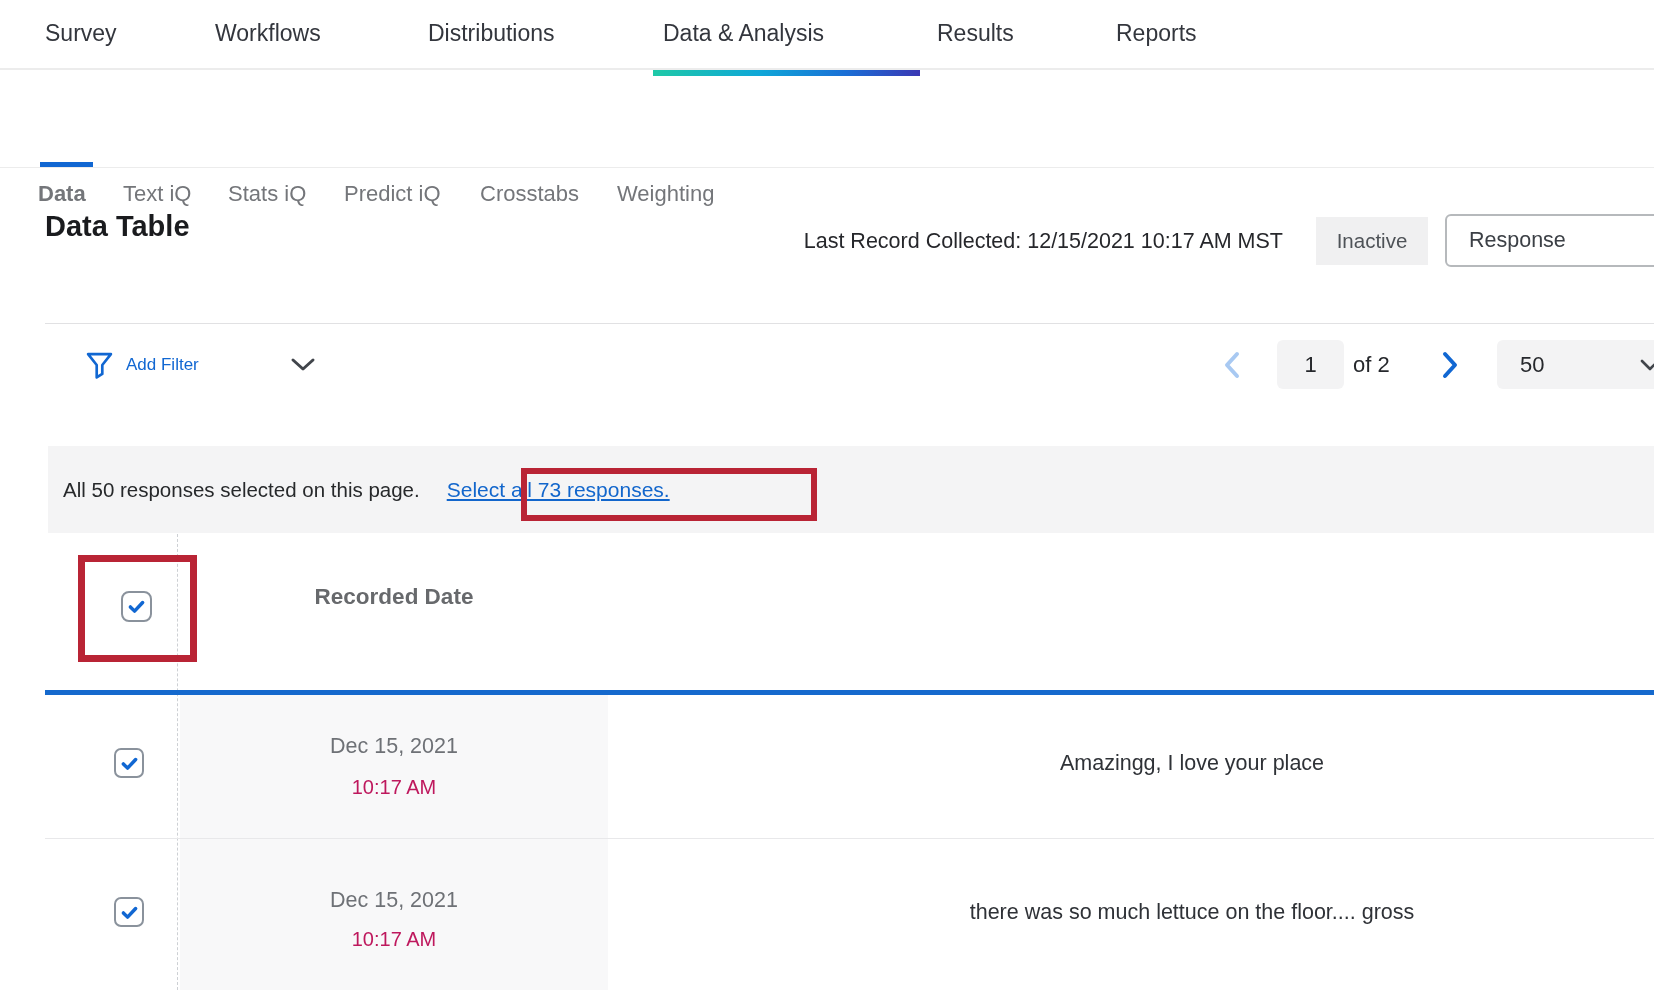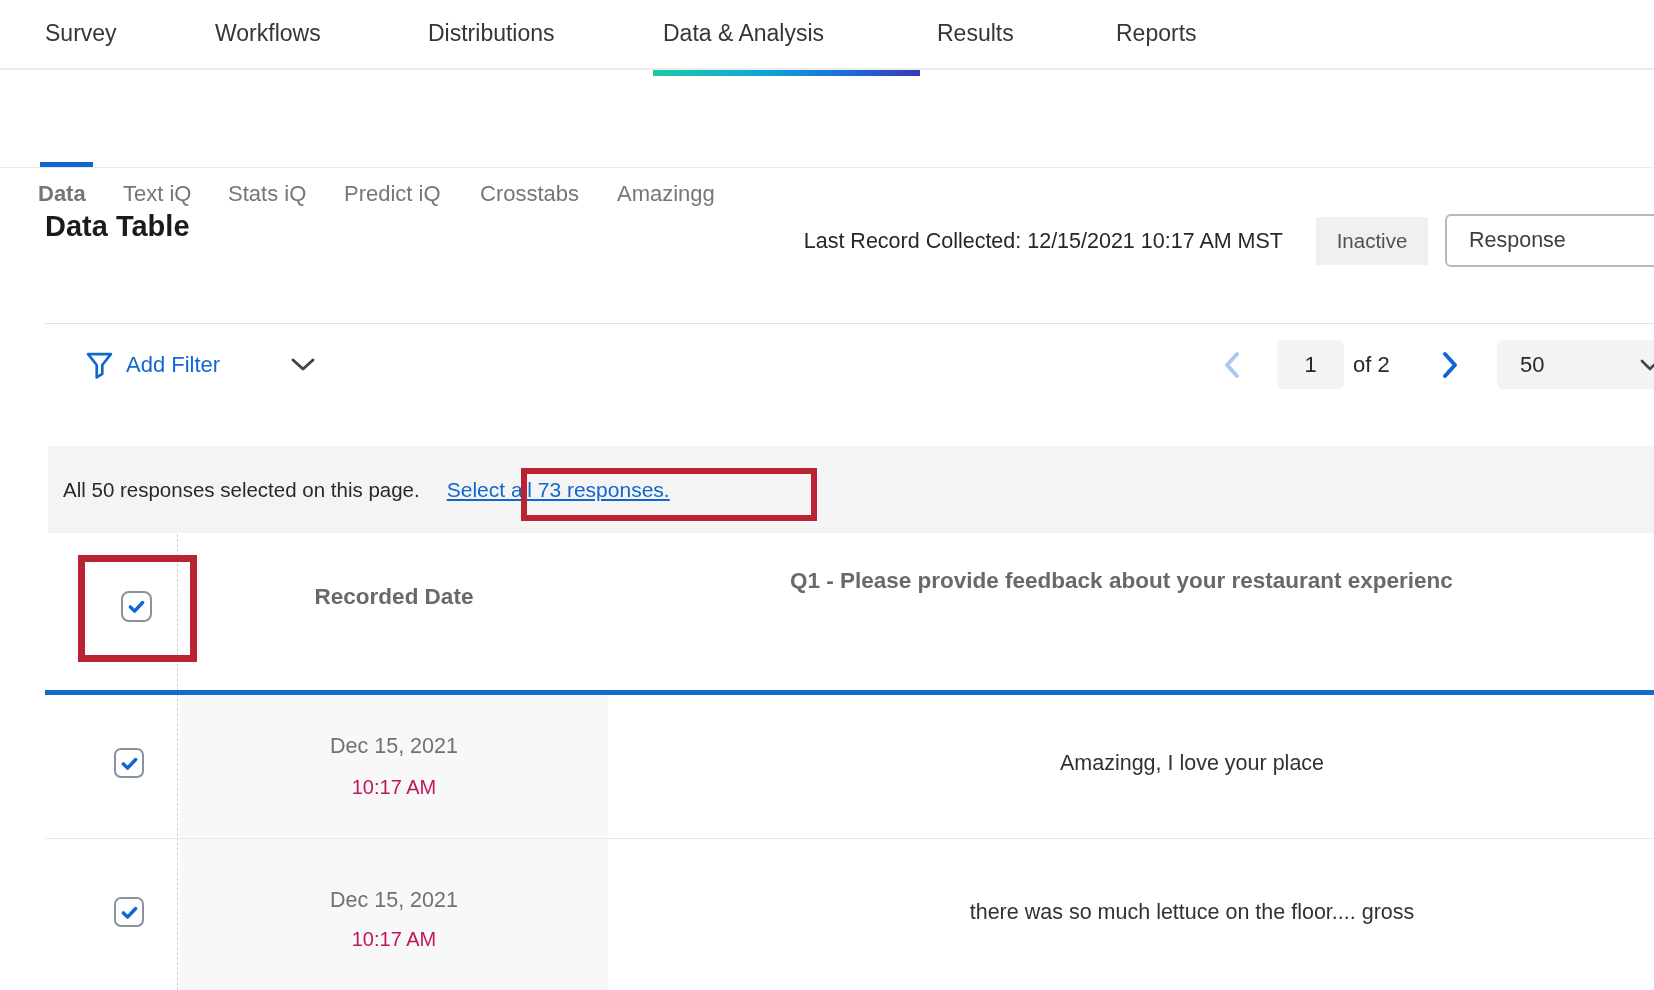--- a/index.html
+++ b/index.html
@@ -28,21 +28,21 @@
   .page-title { position:absolute; left:45px; top:210px; font-size:29px; font-weight:700; color:#1a1b1e; }
   .last-record { position:absolute; right:371px; top:241px; transform:translateY(-50%); font-size:21.5px; color:#26272b; white-space:nowrap; }
   .status-badge { position:absolute; left:1316px; top:217px; width:112px; height:48px; background:#f0f0f1; border-radius:0;
     font-size:20.5px; color:#4e5257; text-align:center; line-height:48px; }
   .responses-btn { position:absolute; left:1445px; top:214px; width:235px; height:53px; background:#fff;
     border:2px solid #b6b9bc; border-radius:6px; font-size:21.5px; color:#3c4046; line-height:49px; padding-left:22px; }
   .divider-1 { position:absolute; left:45px; top:323px; width:1609px; height:1px; background:#e1e1e3; }
   
   .add-filter { position:absolute; left:84px; top:347px; height:36px; display:flex; align-items:center; cursor:pointer; }
   .add-filter svg { display:block; }
-  .add-filter-label { margin-left:11px; font-size:22px; font-weight:500; color:#1167d2; white-space:nowrap; }
+  .add-filter-label { margin-left:11px; font-size:17px; font-weight:500; color:#1167d2; white-space:nowrap; }
   .filter-chevron { position:absolute; left:289px; top:356px; cursor:pointer; }
   .pg-prev { position:absolute; left:1222px; top:350px; cursor:default; }
   .pg-box { position:absolute; left:1277px; top:340px; width:67px; height:49px; background:#f3f3f4; border-radius:6px;
     font-size:22px; color:#26282c; text-align:center; line-height:49px; }
   .pg-of { position:absolute; left:1353px; top:365px; transform:translateY(-50%); font-size:22px; color:#26282c; white-space:nowrap; }
   .pg-next { position:absolute; left:1440px; top:350px; cursor:pointer; }
   .pg-size { position:absolute; left:1497px; top:340px; width:190px; height:49px; background:#f3f3f4; border-radius:6px; }
   .pg-size-label { position:absolute; left:23px; top:0; font-size:22px; color:#26282c; line-height:49px;text-align:center; }
   .pg-size-chevron { position:absolute; left:142px; top:18px; }
   
@@ -92,21 +92,21 @@
     <div class="tab t-reports">Reports</div>
   </div>
   <div class="grad-underline"></div>
 
   <div class="subnav">
     <div class="stab s-data">Data</div>
     <div class="stab s-textiq">Text iQ</div>
     <div class="stab s-statsiq">Stats iQ</div>
     <div class="stab s-predictiq">Predict iQ</div>
     <div class="stab s-crosstabs">Crosstabs</div>
-    <div class="stab s-weighting">Amazingg</div>
+    <div class="stab s-weighting">Weighting</div>
   </div>
   <div class="data-underline"></div>
   <div class="subnav-border"></div>
 
   <div class="page-title">Data Table</div>
   <div class="last-record">Last Record Collected: 12/15/2021 10:17 AM MST</div>
   <div class="status-badge">Inactive</div>
   <div class="responses-btn">Response</div>
   <div class="divider-1"></div>
 
@@ -149,21 +149,20 @@
   </div>
   <div class="ann-box ann-link"></div>
 
   <div class="checkbox cb-header">
     <svg width="21" height="21" viewBox="0 0 24 24">
         <path d="M5 12.5 L9.8 17.3 L19 7.5" fill="none" stroke="#1167d2" stroke-width="4" stroke-linecap="round" stroke-linejoin="round"></path>
       </svg>
   </div>
   <div class="ann-box ann-cb"></div>
   <div class="col-head-date">Recorded Date</div>
-  <div class="col-head-q1">Q1 - Please provide feedback about your restaurant experienc</div>
   <div class="col-dash"></div>
   <div class="head-blue-line"></div>
 
   <div class="date-col-bg"></div>
 
   <div class="row row-1">
     <div class="checkbox">
       <svg width="21" height="21" viewBox="0 0 24 24">
           <path d="M5 12.5 L9.8 17.3 L19 7.5" fill="none" stroke="#1167d2" stroke-width="4" stroke-linecap="round" stroke-linejoin="round"></path>
         </svg>

